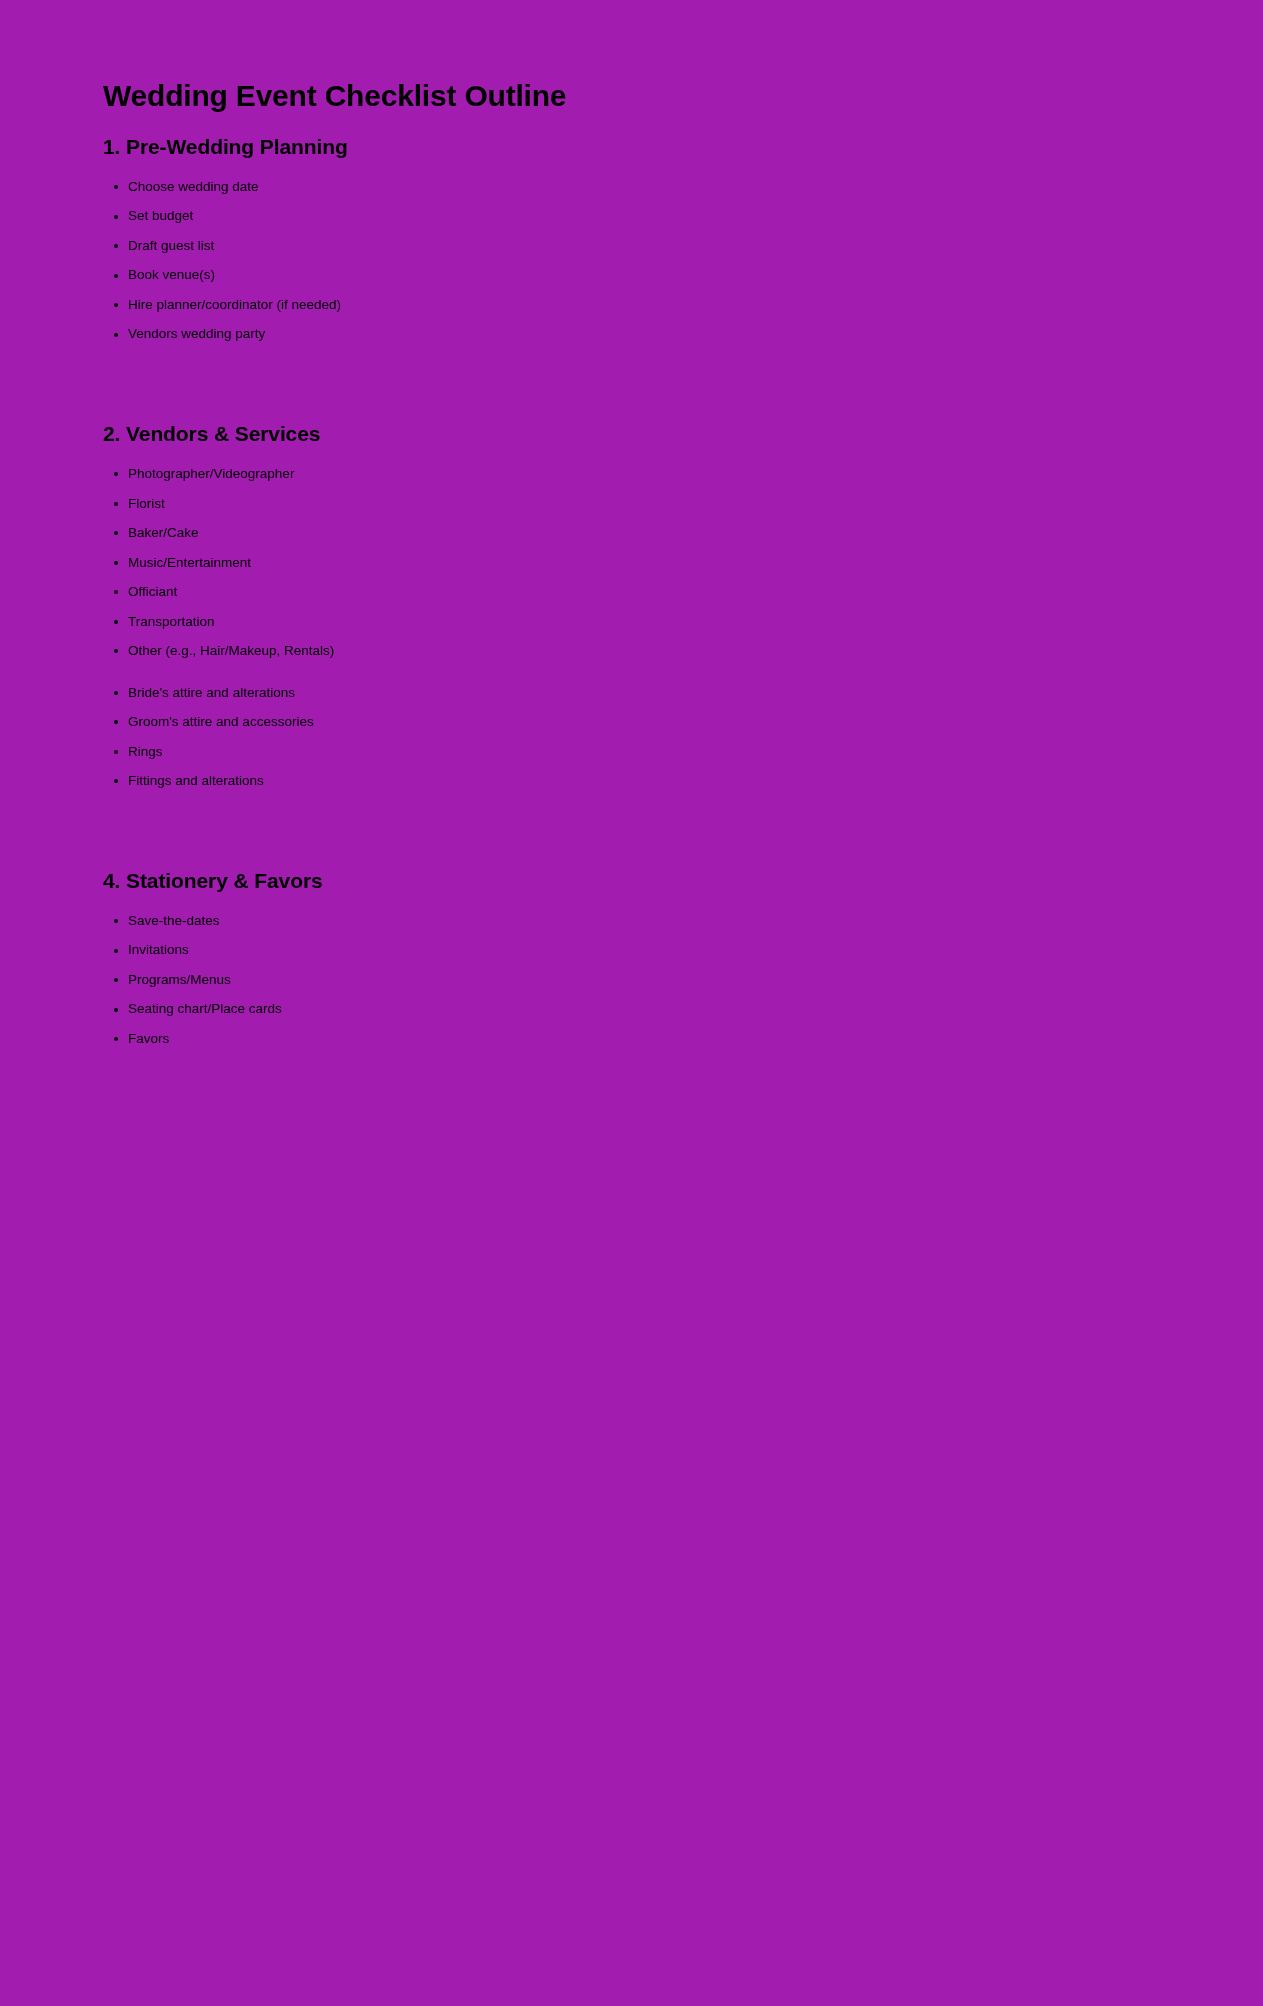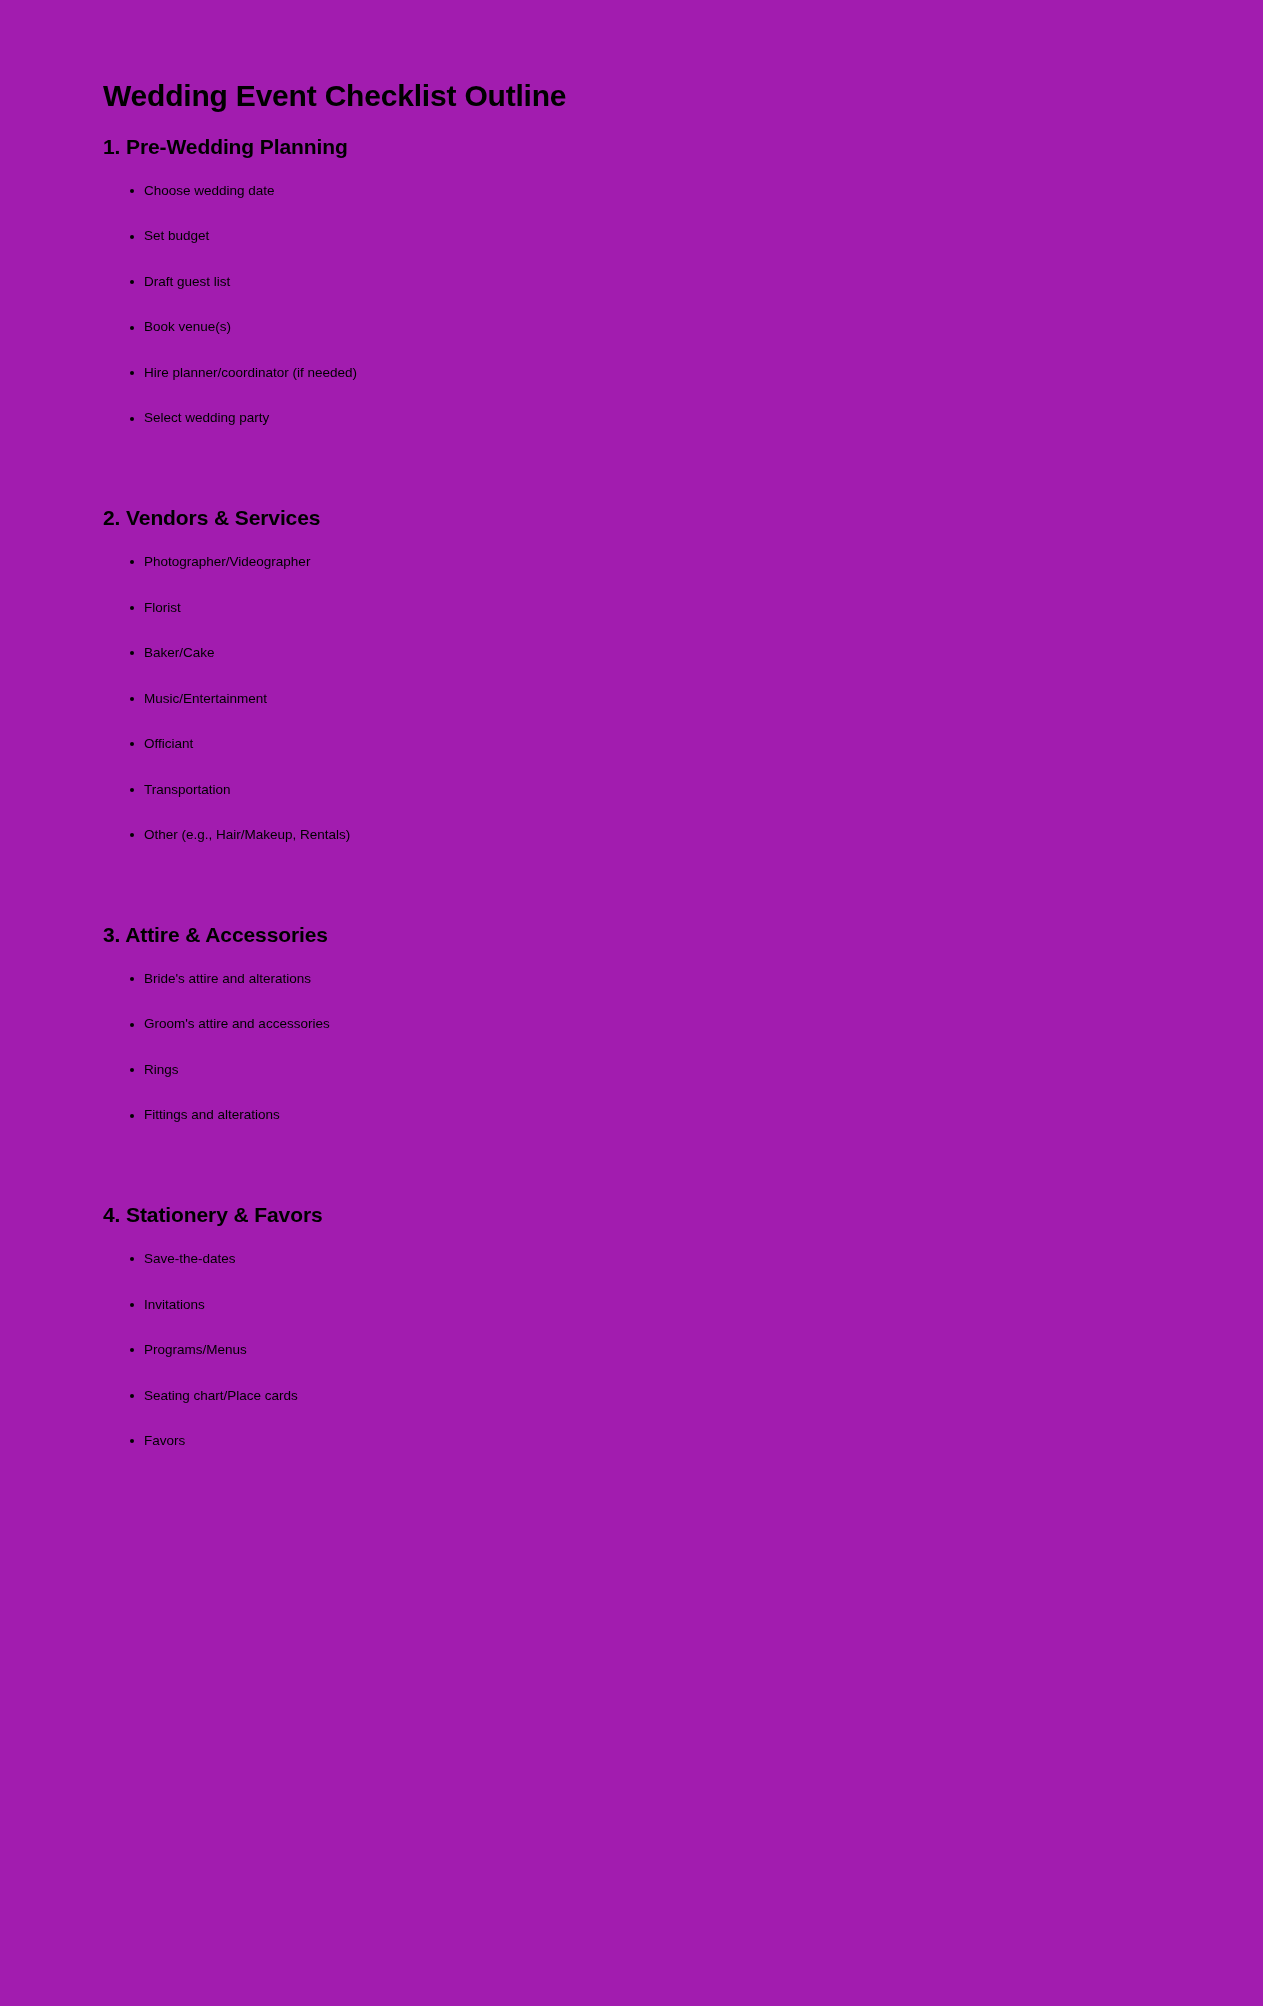--- a/index.html
+++ b/index.html
@@ -51,21 +51,21 @@
     list-style: none;
     margin: 0;
     padding: 0;
     margin-top: 12px;
   }
   ul.checklist li.check-item {
     position: relative;
     font-size: 13.5px;
     line-height: 1.2;
     padding-left: 25px;
-    margin: 16px;
+    margin: 0;
     height: 29.5px;
     display: flex;
     align-items: center;
     color: #000000;
   }
   ul.checklist li.check-item .bullet {
     position: absolute;
     left: 11px;
     top: 50%;
     transform: translateY(-50%);
@@ -105,21 +105,21 @@
           <li class="check-item">
             <span class="bullet"></span>
             <span class="item-label">Book venue(s)</span>
           </li>
           <li class="check-item">
             <span class="bullet"></span>
             <span class="item-label">Hire planner/coordinator (if needed)</span>
           </li>
           <li class="check-item">
             <span class="bullet"></span>
-            <span class="item-label">Select wedding party</span>
+            <span class="item-label">Vendors wedding party</span>
           </li>
         </ul>
       </div>
       <div class="section">
         <h2 class="section-heading">2. Vendors &amp; Services</h2>
         <ul class="checklist">
           <li class="check-item">
             <span class="bullet"></span>
             <span class="item-label">Photographer/Videographer</span>
           </li>
@@ -143,21 +143,20 @@
             <span class="bullet"></span>
             <span class="item-label">Transportation</span>
           </li>
           <li class="check-item">
             <span class="bullet"></span>
             <span class="item-label">Other (e.g., Hair/Makeup, Rentals)</span>
           </li>
         </ul>
       </div>
       <div class="section">
-        <h2 class="section-heading">3. Attire &amp; Accessories</h2>
         <ul class="checklist">
           <li class="check-item">
             <span class="bullet"></span>
             <span class="item-label">Bride's attire and alterations</span>
           </li>
           <li class="check-item">
             <span class="bullet"></span>
             <span class="item-label">Groom's attire and accessories</span>
           </li>
           <li class="check-item">

